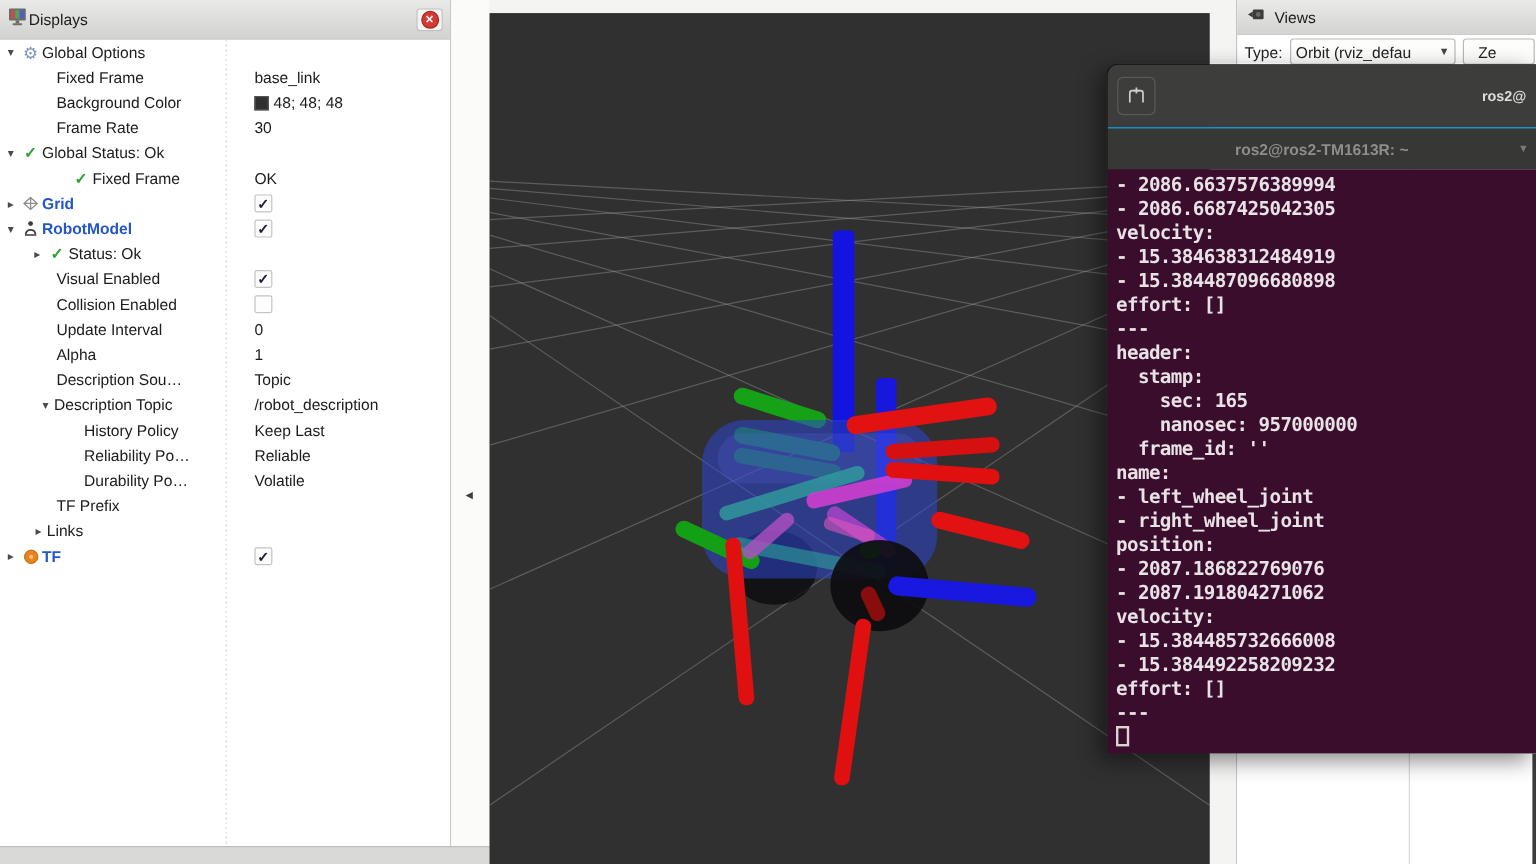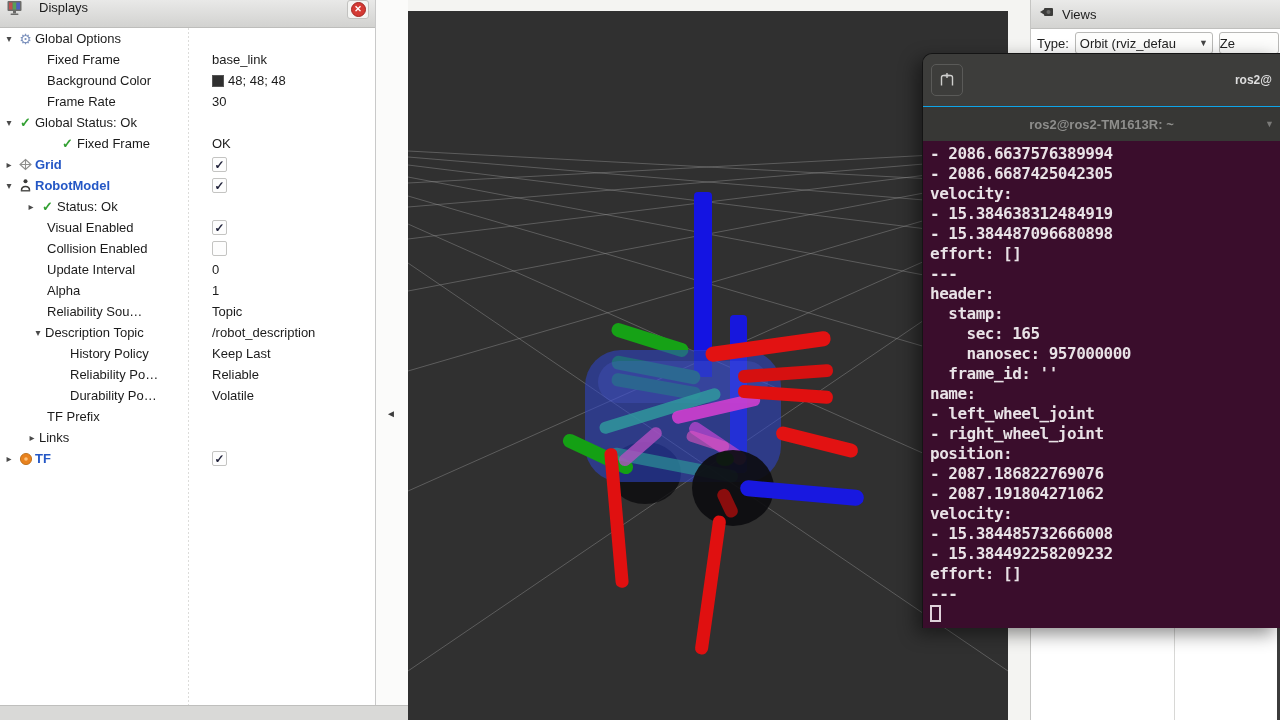--- a/index.html
+++ b/index.html
@@ -3,21 +3,21 @@
 <meta charset="utf-8">
 <style>
   * { margin:0; padding:0; box-sizing:border-box; }
   html,body { width:1280px; height:720px; overflow:hidden; }
   body { font-family:"Liberation Sans", sans-serif; background:#f4f4f2; position:relative; }
   .abs { position:absolute; }
 
   
   .displays-panel { left:0; top:0; width:376px; height:720px; background:#ffffff; border-right:1px solid #c9c9c9; }
   .panel-header { height:28px; background:linear-gradient(#e9e9e8,#d2d2d0); border-bottom:1px solid #bdbdbb;
-                  display:flex; padding:0 6px; gap:16px; }
+                  display:flex; align-items:center; padding:16px 6px; gap:1px; }
   .panel-title { font-size:13px; color:#1c1c1c; }
   .close-btn { margin-left:auto; width:22px; height:19px; border:1px solid #c2c2c0; border-radius:3px;
                background:#f4f4f2; display:flex; align-items:center; justify-content:center; cursor:default; }
   .close-circle { width:15px; height:15px; border-radius:50%; background:#d43a34; border:1px solid #a32420;
                   color:#fff; font-size:9px; line-height:13px; text-align:center; font-weight:bold; }
   .tree { position:relative; height:677px; overflow:hidden; }
   .col-divider { position:absolute; left:188px; top:0; bottom:0; width:1px;
                  background:repeating-linear-gradient(#dcdcda 0 2px, #ffffff 2px 4px); }
   .trow { height:21px; display:flex; align-items:center; position:relative; font-size:13px; color:#1b1b1b; }
   .sp { flex:none; height:1px; }
@@ -41,21 +41,21 @@
   
   .views-panel { left:1030px; top:0; width:250px; height:720px; background:#ffffff; border-left:1px solid #c5c5c3; }
   .vheader { height:29px; background:linear-gradient(#eaeae9,#d3d3d1); border-bottom:1px solid #bfbfbd;
              display:flex; align-items:center; gap:7px; padding:0 8px; }
   .vtype-row { height:28px; display:flex; align-items:center; gap:6px; padding:0 0 0 6px; font-size:13px; color:#222; }
   .vdropdown { width:138px; height:22px; background:#fdfdfc; border:1px solid #b9b9b7; border-radius:3px;
                display:flex; align-items:center; padding:0 4px; font-size:13px; color:#222; overflow:hidden; }
   .vdropdown .txt { white-space:nowrap; overflow:hidden; flex:1; }
   .varrow { font-size:9px; color:#444; flex:none; }
   .vzero { width:60px; height:22px; background:#fdfdfc; border:1px solid #b9b9b7; border-radius:3px;
-           font-size:13px; color:#222; display:flex; align-items:center; }
+           font-size:13px; color:#222; display:flex; align-items:center; padding-left:12px; }
   .vbody { position:relative; height:663px; background:#ffffff; }
   .vdivider { position:absolute; left:143px; top:0; bottom:0; width:1px; background:#d8d8d6; }
 
   .right-edge-strip { left:1277px; top:628px; width:3px; height:92px; background:#3c3c3c; }
 
   
   .terminal { left:922px; top:53px; width:358px; height:575px; border-radius:10px 0 0 0;
               overflow:hidden; z-index:30; border-top:1px solid #141414; border-left:1px solid #141414;
               box-shadow:-6px 6px 18px rgba(0,0,0,0.45); }
   .term-header { height:52px; background:#3d3d3b; display:flex; align-items:center; padding:0 8px; }
@@ -203,21 +203,21 @@
       </div>
       <div class="trow">
         <span class="sp" style="width: 47px;"></span>
         <span class="lbl">Alpha</span>
         <div class="val">
           <span>1</span>
         </div>
       </div>
       <div class="trow">
         <span class="sp" style="width: 47px;"></span>
-        <span class="lbl">Reliability Sou…</span>
+        <span class="lbl">Description Sou…</span>
         <div class="val">
           <span>Topic</span>
         </div>
       </div>
       <div class="trow">
         <span class="sp" style="width: 31px;"></span>
         <span class="exp">▾</span>
         <span class="lbl">Description Topic</span>
         <div class="val">
           <span>/robot_description</span>

